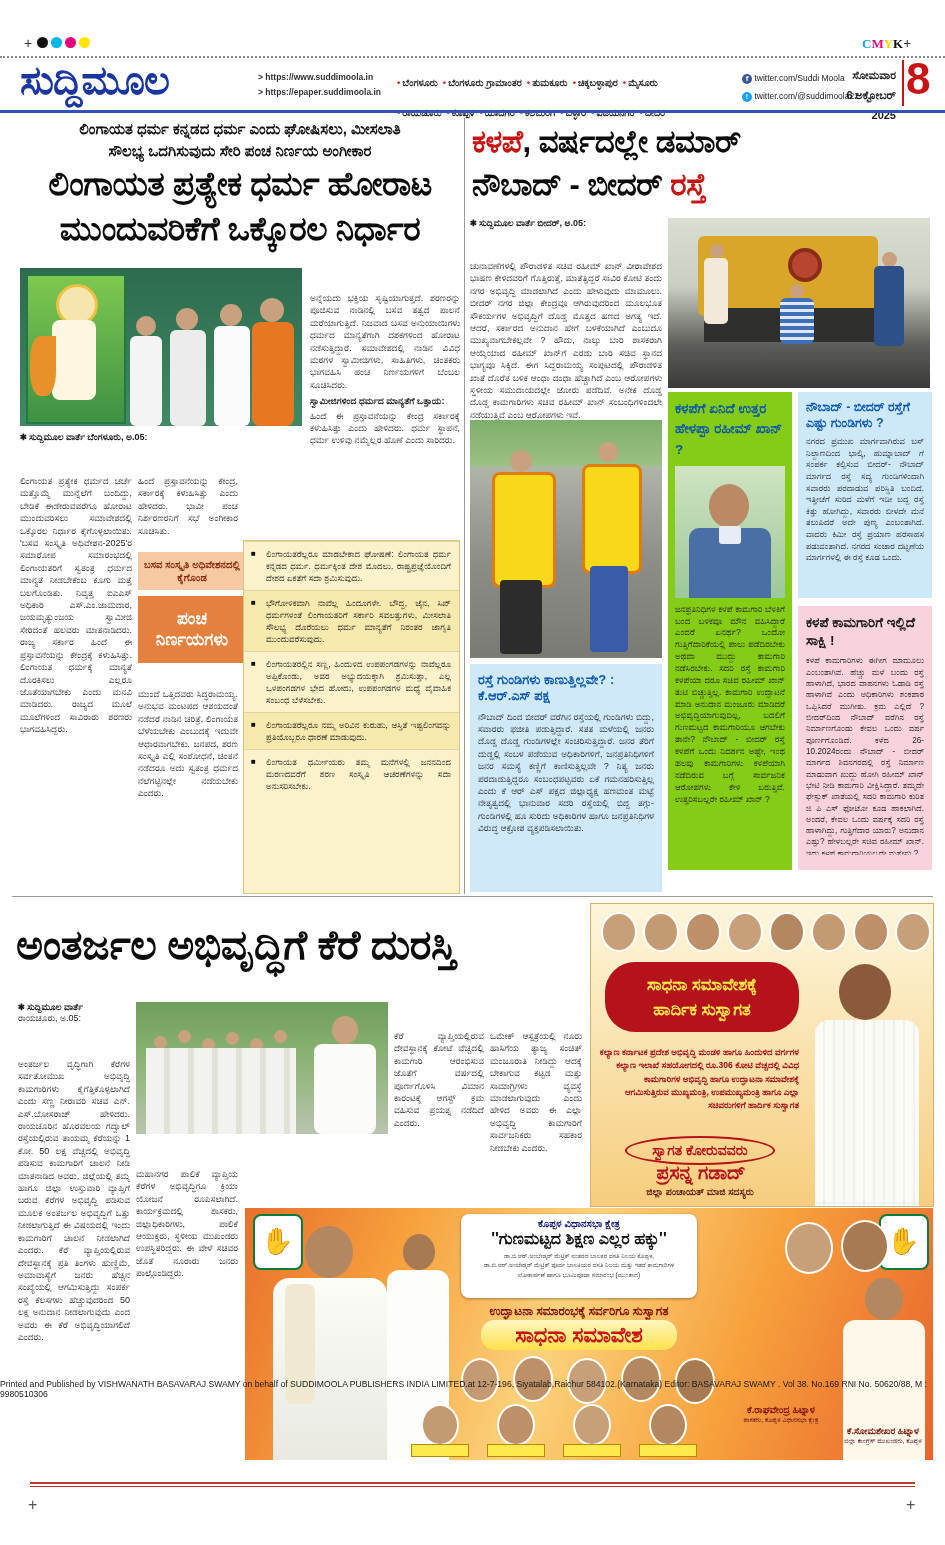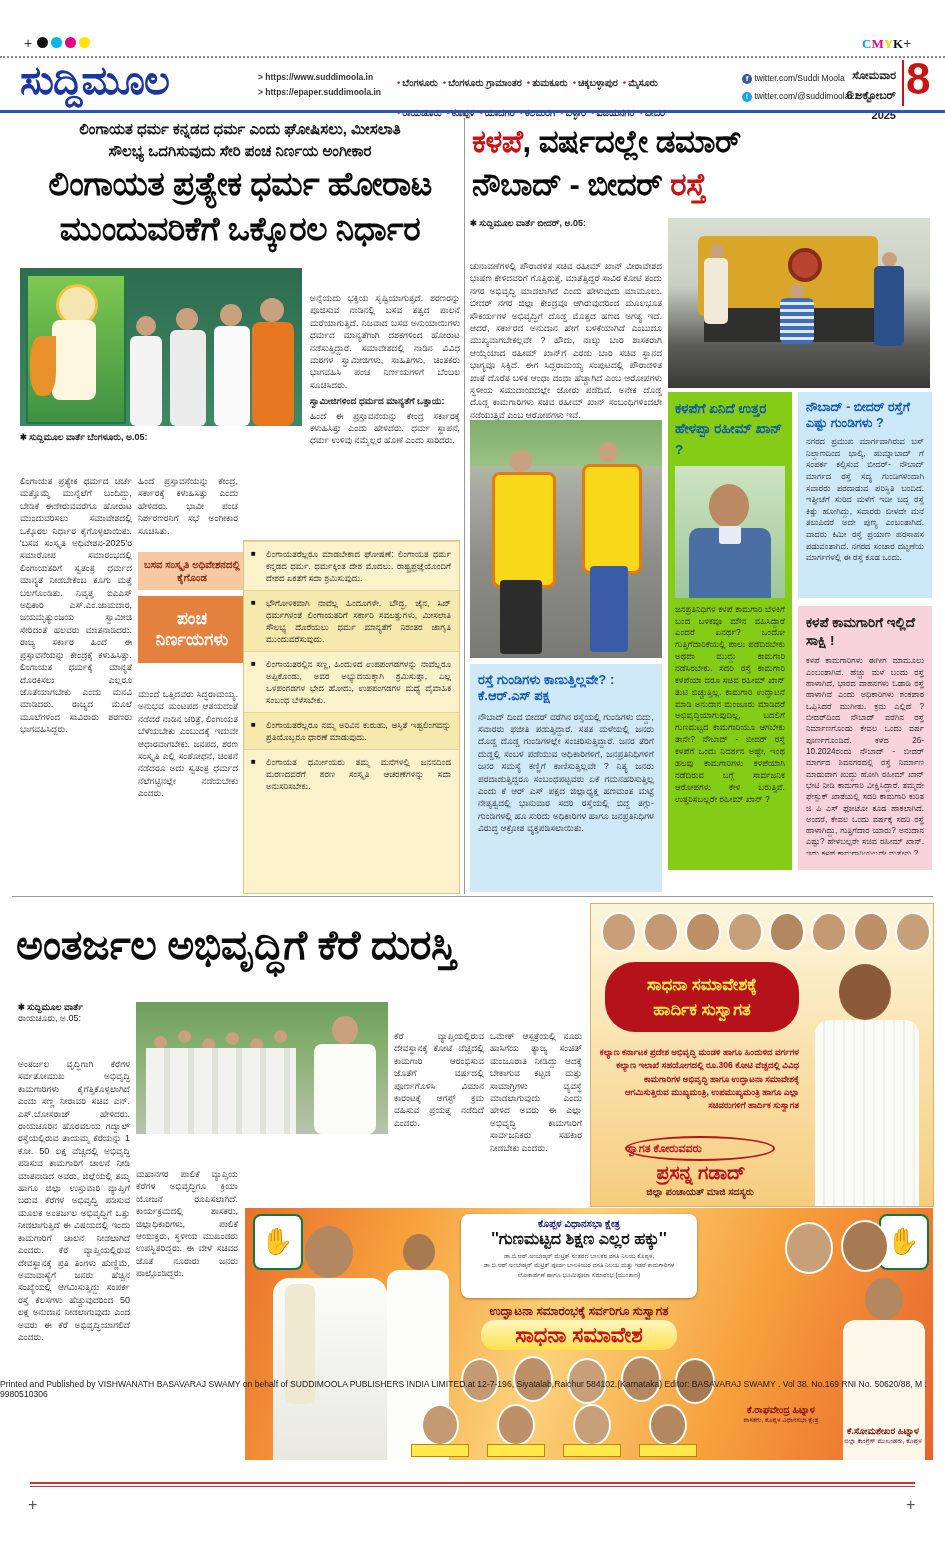--- a/index.html
+++ b/index.html
@@ -213,21 +213,21 @@
       <div class="head" style="left:170px;top:0;width:32px;height:36px;background:#b3875f;border:2px solid #fff;"></div>
       <div class="head" style="left:212px;top:0;width:32px;height:36px;background:#c49a72;border:2px solid #fff;"></div>
       <div class="head" style="left:254px;top:0;width:32px;height:36px;background:#bd9068;border:2px solid #fff;"></div>
       <div class="head" style="left:296px;top:0;width:32px;height:36px;background:#c7a07a;border:2px solid #fff;"></div>
     </div>
     <div class="abs" style="left:14px;top:58px;width:182px;background:#b5121b;border-radius:30px;color:#ffe84a;font-weight:bold;font-size:16.5px;text-align:center;padding:10px 6px;line-height:1.5;">
       <div>ಸಾಧನಾ ಸಮಾವೇಶಕ್ಕೆ</div>
       <div>ಹಾರ್ದಿಕ ಸುಸ್ವಾಗತ</div>
     </div>
     <div class="abs" style="left:8px;top:142px;width:200px;color:#a3101a;font-size:8.6px;font-weight:bold;text-align:right;line-height:1.55;">ಕಲ್ಯಾಣ ಕರ್ನಾಟಕ ಪ್ರದೇಶ ಅಭಿವೃದ್ಧಿ ಮಂಡಳಿ ಹಾಗೂ ಹಿಂದುಳಿದ ವರ್ಗಗಳ ಕಲ್ಯಾಣ ಇಲಾಖೆ ಸಹಯೋಗದಲ್ಲಿ ರೂ.306 ಕೋಟಿ ವೆಚ್ಚದಲ್ಲಿ ವಿವಿಧ ಕಾಮಗಾರಿಗಳ ಅಭಿವೃದ್ಧಿ ಹಾಗೂ ಉದ್ಘಾಟನಾ ಸಮಾವೇಶಕ್ಕೆ ಆಗಮಿಸುತ್ತಿರುವ ಮುಖ್ಯಮಂತ್ರಿ, ಉಪಮುಖ್ಯಮಂತ್ರಿ ಹಾಗೂ ಎಲ್ಲಾ ಸಚಿವರುಗಳಿಗೆ ಹಾರ್ದಿಕ ಸುಸ್ವಾಗತ</div>
-    <div class="abs" style="left:34px;top:232px;width:146px;border:2px solid #b5121b;border-radius:50%;color:#b5121b;font-weight:bold;font-size:11px;text-align:left;padding:4px 0;">ಸ್ವಾಗತ ಕೋರುವವರು</div>
+    <div class="abs" style="left:34px;top:232px;width:146px;border:2px solid #b5121b;border-radius:50%;color:#b5121b;font-weight:bold;font-size:14px;text-align:center;padding:4px 0;">ಸ್ವಾಗತ ಕೋರುವವರು</div>
     <div class="abs" style="left:20px;top:258px;width:180px;color:#b5121b;font-weight:bold;font-size:19px;text-align:center;">ಪ್ರಸನ್ನ ಗಡಾದ್</div>
     <div class="abs" style="left:14px;top:282px;width:190px;color:#5c1a10;font-weight:bold;font-size:9.5px;text-align:center;">ಜಿಲ್ಲಾ ಪಂಚಾಯತ್ ಮಾಜಿ ಸದಸ್ಯರು</div>
     <div class="abs" style="left:218px;top:56px;width:116px;height:246px;">
       <div class="head" style="left:30px;top:4px;width:52px;height:56px;background:#8a5a3a;"></div>
       <div class="abs" style="left:6px;top:60px;width:104px;height:186px;background:repeating-linear-gradient(90deg,#fafaf6 0 8px,#eef0ea 8px 10px);border-radius:14px 14px 0 0;"></div>
     </div>
   </div>
 
   <div class="abs" style="left:245px;top:1208px;width:688px;height:252px;background:linear-gradient(110deg,#e8702c 0%,#f7a13d 22%,#fbd27c 45%,#f7a13d 70%,#e8632c 100%);overflow:hidden;">
     <div class="abs" style="left:8px;top:6px;width:46px;height:52px;background:#fff;border-radius:8px;border:2px solid #0a7b3e;text-align:center;font-size:26px;line-height:50px;">✋</div>

